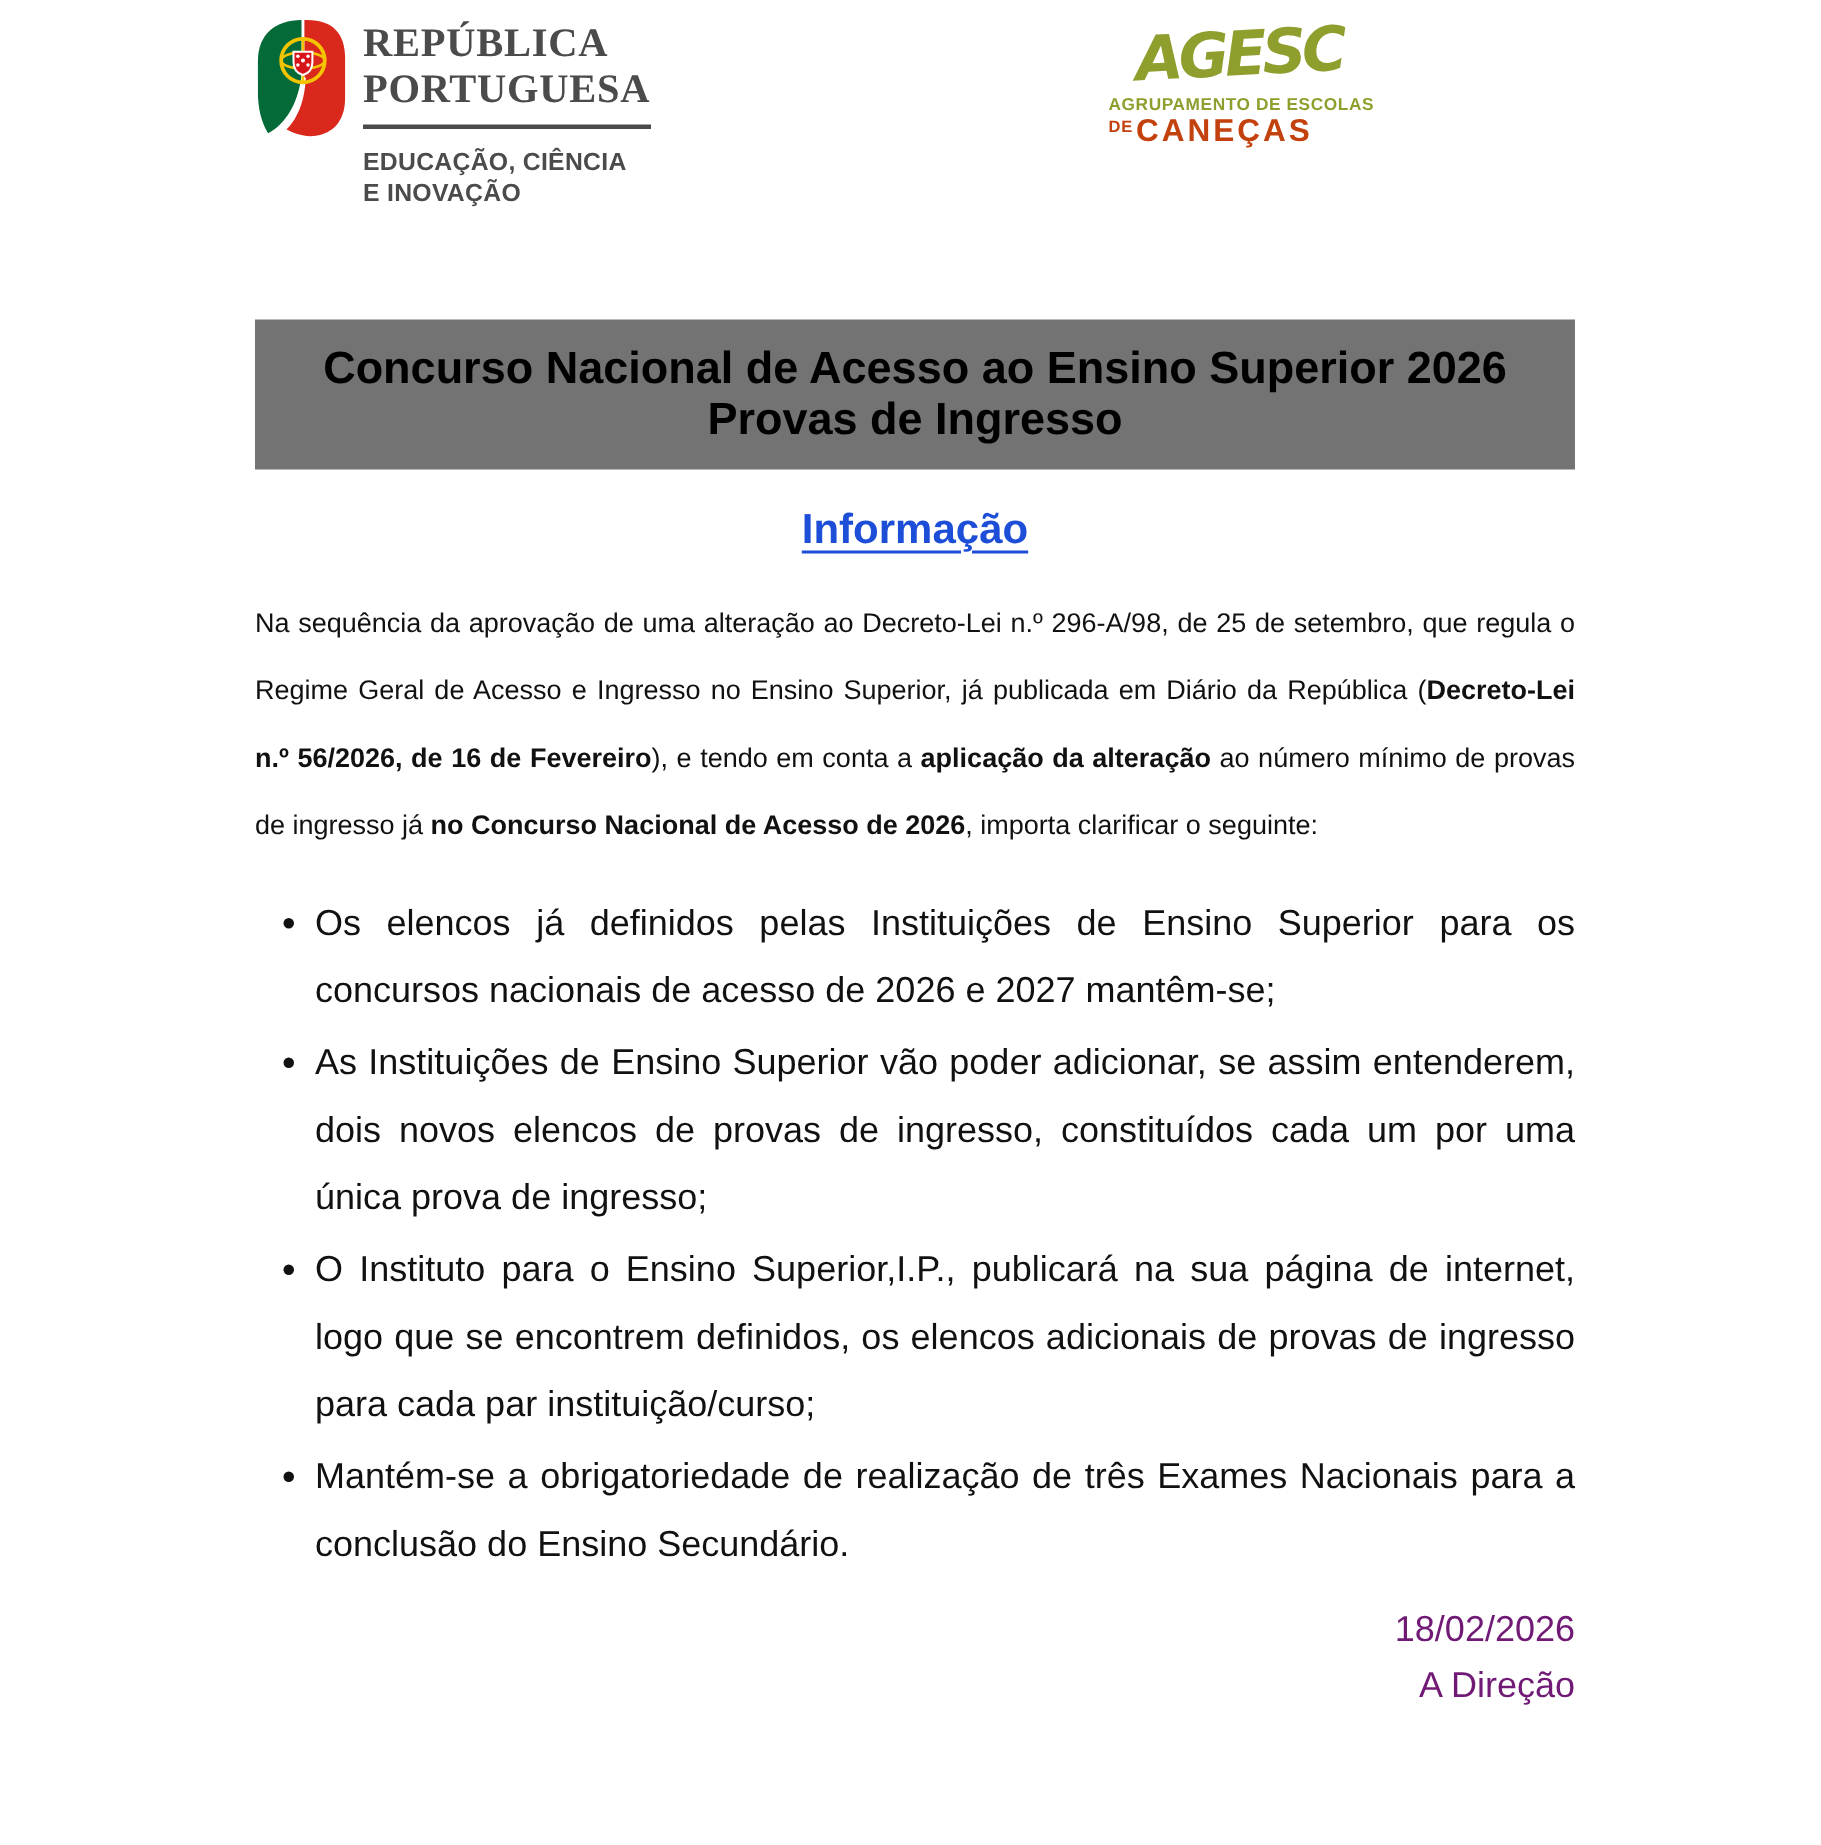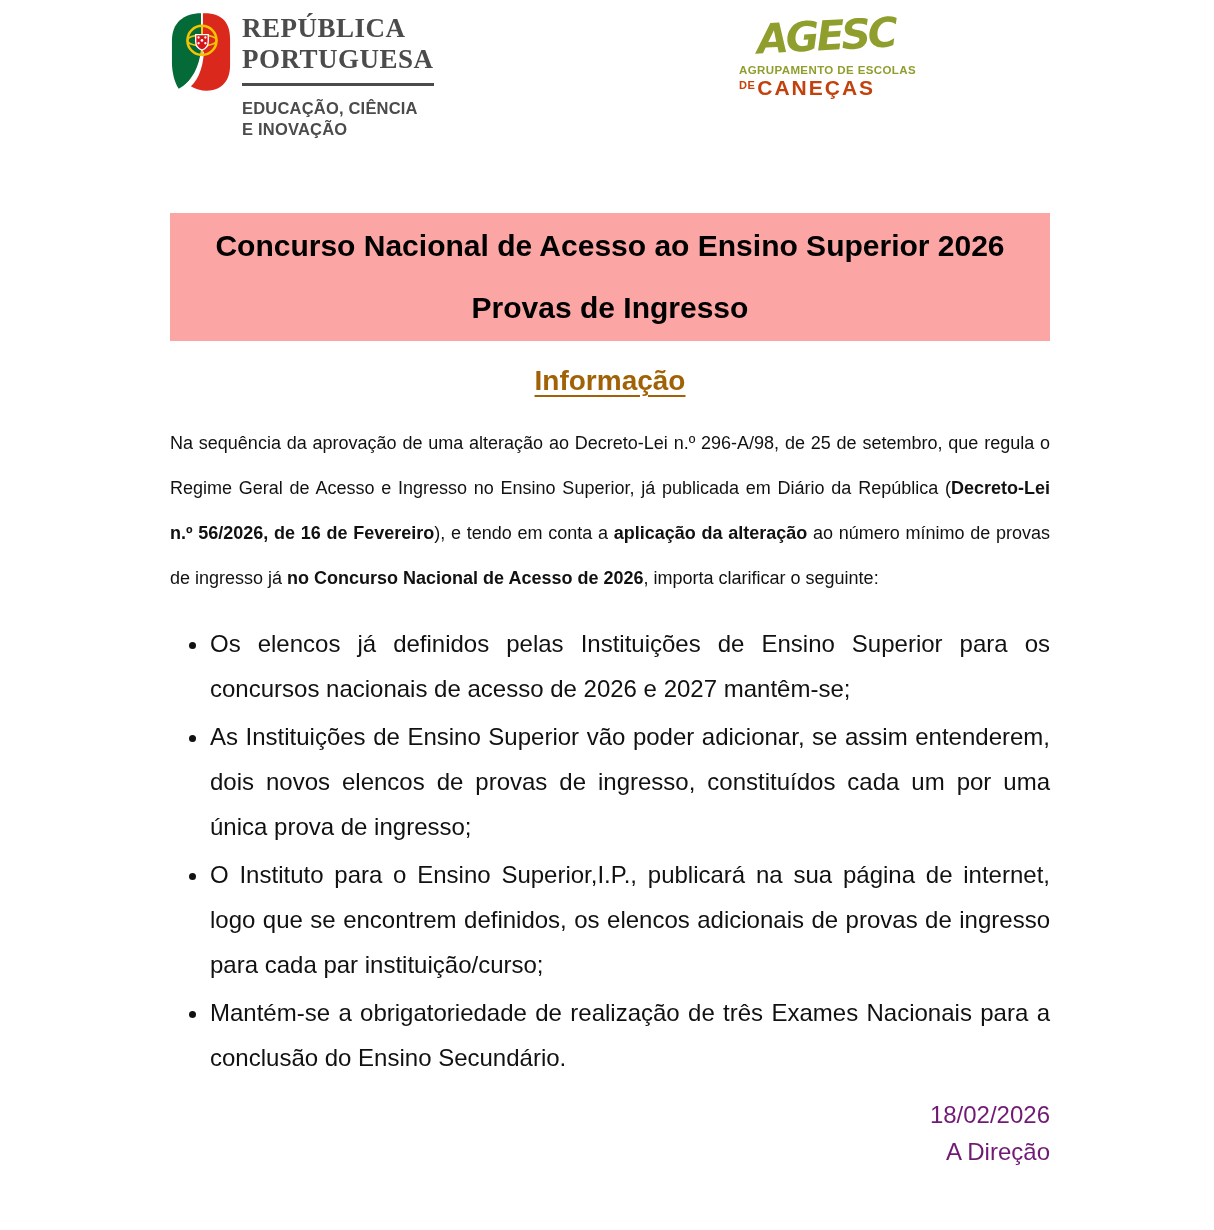--- a/index.html
+++ b/index.html
@@ -39,24 +39,24 @@
   .school-sub2{font-size:21px;font-weight:bold;letter-spacing:2px;margin-top:0px;}
   .school-sub2 .de{font-size:11px;letter-spacing:.5px;vertical-align:6px;margin-right:2px;}
   
   .content{margin:0 164px 0 170px;width:880px;}
   .title-banner{
     margin-top:73px;
     text-align:center;
     padding:16px 0 16px 0;
   }
   .banner-line{font-size:30px;line-height:34px;font-weight:bold;color:#000;}
-  .banner-line + .banner-line{margin-top:28px;}
+  .banner-line + .banner-line{}
   .section-heading{
     margin-top:24px;text-align:center;
-    font-size:28px;font-weight:bold;color:#a16207;
+    font-size:28px;font-weight:bold;color:#1d4ed8;
     text-decoration:underline;text-decoration-thickness:2px;text-underline-offset:5px;
   }
   .intro{
     margin:24px 0 0 0;
     font-size:18px;line-height:45px;
     text-align:justify;text-align-last:left;
   }
   .intro .b{font-weight:bold;}
   ul.points{
     margin:20px 0 0 0;padding-left:40px;
@@ -111,21 +111,21 @@
     <div class="school-logo">
       <span class="agesc-wordmark" style="color: rgb(143, 158, 45);">AGESC</span>
       <div class="school-sub1" style="color: rgb(143, 158, 45);">AGRUPAMENTO DE ESCOLAS</div>
       <div class="school-sub2" style="color: #c2410c;"><span class="de">DE</span><span>CANEÇAS</span></div>
     </div>
 
   </div>
 
   <div class="content">
 
-    <div class="title-banner" style="background: #fca5a5;">
+    <div class="title-banner" style="background: #737373;">
       <div class="banner-line">Concurso Nacional de Acesso ao Ensino Superior 2026</div>
       <div class="banner-line">Provas de Ingresso</div>
     </div>
 
     <div class="section-heading">Informação</div>
 
     <p class="intro"><span>Na sequência da aprovação de uma alteração ao Decreto-Lei n.º 296-A/98, de 25 de setembro, que regula o Regime Geral de Acesso e Ingresso no Ensino Superior, já publicada em Diário da República (</span><span class="b">Decreto-Lei n.º 56/2026, de 16 de Fevereiro</span><span>), e tendo em conta a </span><span class="b">aplicação da alteração</span><span> ao número mínimo de provas de ingresso já </span><span class="b">no Concurso Nacional de Acesso de 2026</span><span>, importa clarificar o seguinte:</span></p>
 
     <ul class="points">
       <li>Os elencos já definidos pelas Instituições de Ensino Superior para os concursos nacionais de acesso de 2026 e 2027 mantêm-se;</li>

